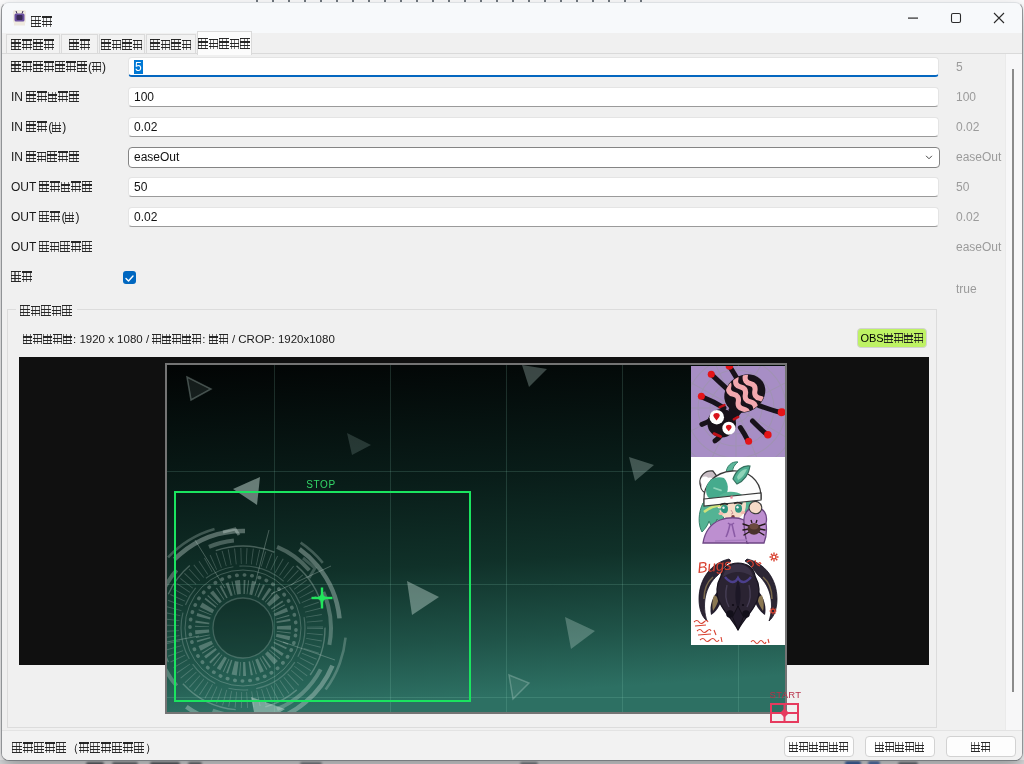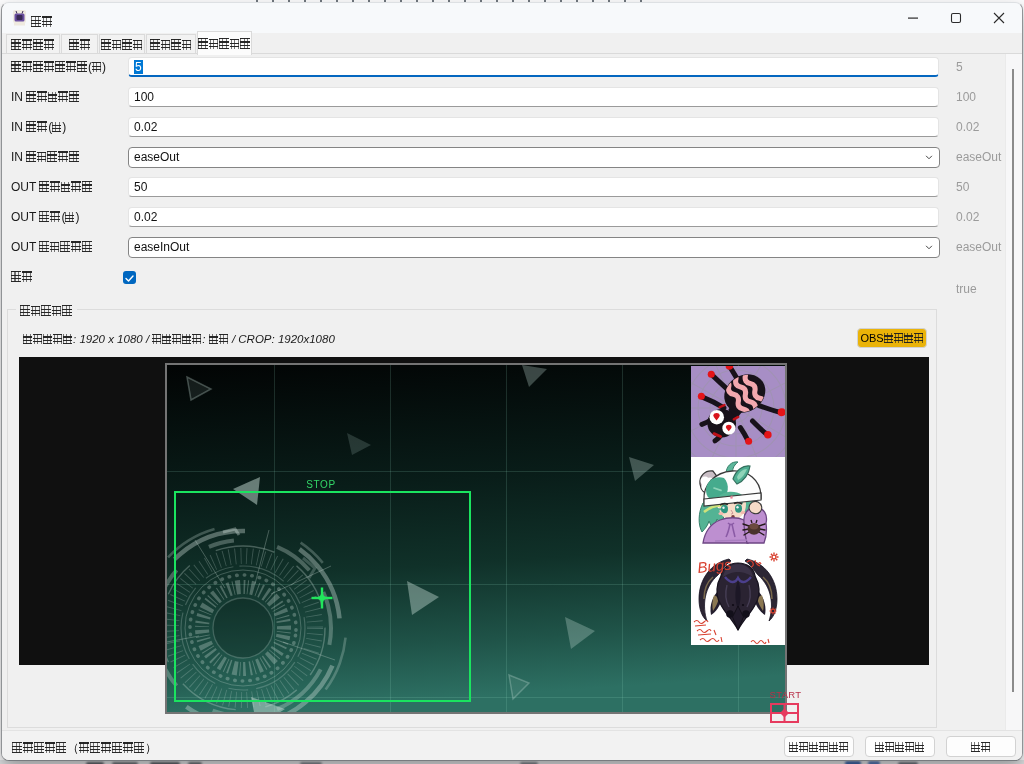--- a/index.html
+++ b/index.html
@@ -39,22 +39,22 @@
 .cmb { position:absolute; left:126px; width:812px; height:21px; background:#fff;
   border:1px solid #848484; border-radius:4px; font-size:12px; color:#111; padding:2px 0 0 5px; }
 .chev { position:absolute; right:6px; top:7px; width:8px; height:5px; }
 .val { position:absolute; left:954px; font-size:12px; color:#9b9b9b; }
 .chk { position:absolute; left:121px; width:13px; height:13px; background:#0067c0;
   border-radius:3px; }
 
 .grp { position:absolute; left:5px; top:255px; width:930px; height:419px;
   border:1px solid #dcdcdc; }
 .grplbl { position:absolute; left:8px; top:-9px; background:#f0f0f0; padding:0 4px; }
-.gcap { position:absolute; left:21px; top:279px; font-size:11.5px; color:#1a1a1a;font-style:italic; }
-.obsbtn { position:absolute; left:855px; top:274px; width:70px; height:20px; background:#eab308;
+.gcap { position:absolute; left:21px; top:279px; font-size:11.5px; color:#1a1a1a; }
+.obsbtn { position:absolute; left:855px; top:274px; width:70px; height:20px; background:#bef264;
   border:1px solid #d2d2d2; border-radius:4px; font-size:11px; text-align:center; padding-top:3px; }
 .preview { position:absolute; left:17px; top:303px; width:910px; height:308px; background:#101010; }
 
 .sbtrack { position:absolute; left:1003px; top:0; width:18px; height:676px; background:#f7f7f8;
   border-left:1px solid #eaeaea; }
 .sbthumb { position:absolute; left:1010px; top:15px; width:2px; height:623px; background:#8b8b8b; }
 
 .statusbar { position:absolute; left:0; top:727px; width:100%; height:32px; background:#f2f2f2;
   border-top:1px solid #e3e3e3; }
 .stx { position:absolute; left:10px; top:9px; font-size:12px; color:#1a1a1a; }
@@ -157,25 +157,20 @@
 
       <div class="lbl" style="top:126px;">OUT <span class="g"></span><span class="g"></span><span class="g s"></span><span class="g"></span><span class="g"></span></div>
       <div class="inp" style="top:123px;">50</div>
       <div class="val" style="top:126px;">50</div>
 
       <div class="lbl" style="top:156px;">OUT <span class="g"></span><span class="g"></span>(<span class="g s"></span>)</div>
       <div class="inp" style="top:153px;">0.02</div>
       <div class="val" style="top:156px;">0.02</div>
 
       <div class="lbl" style="top:186px;">OUT <span class="g"></span><span class="g s"></span><span class="g"></span><span class="g"></span><span class="g"></span></div>
-      <div class="cmb" style="top:183px;">easeInOut
-        <svg class="chev" width="9" height="6" viewBox="0 0 9 6">
-            <path d="M1 1 L4.5 4.5 L8 1" fill="none" stroke="#444" stroke-width="1.2"></path>
-          </svg>
-      </div>
       <div class="val" style="top:186px;">easeOut</div>
 
       <div class="lbl" style="top:216px;"><span class="g"></span><span class="g"></span></div>
       <div class="chk" style="top:217px;">
         <svg width="13" height="13" viewBox="0 0 13 13">
             <path d="M3 6.5 L5.5 9 L10 4" fill="none" stroke="#fff" stroke-width="1.4" stroke-linecap="round" stroke-linejoin="round"></path>
           </svg>
       </div>
       <div class="val" style="top:228px;">true</div>
 

